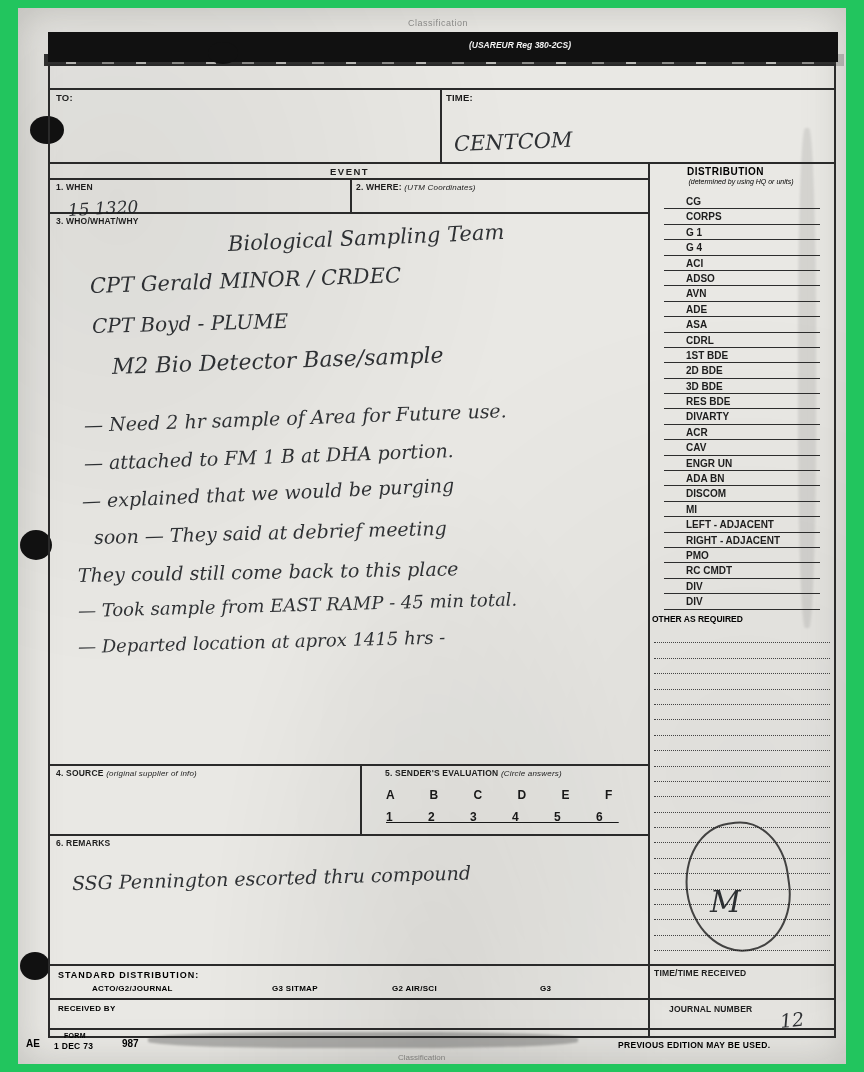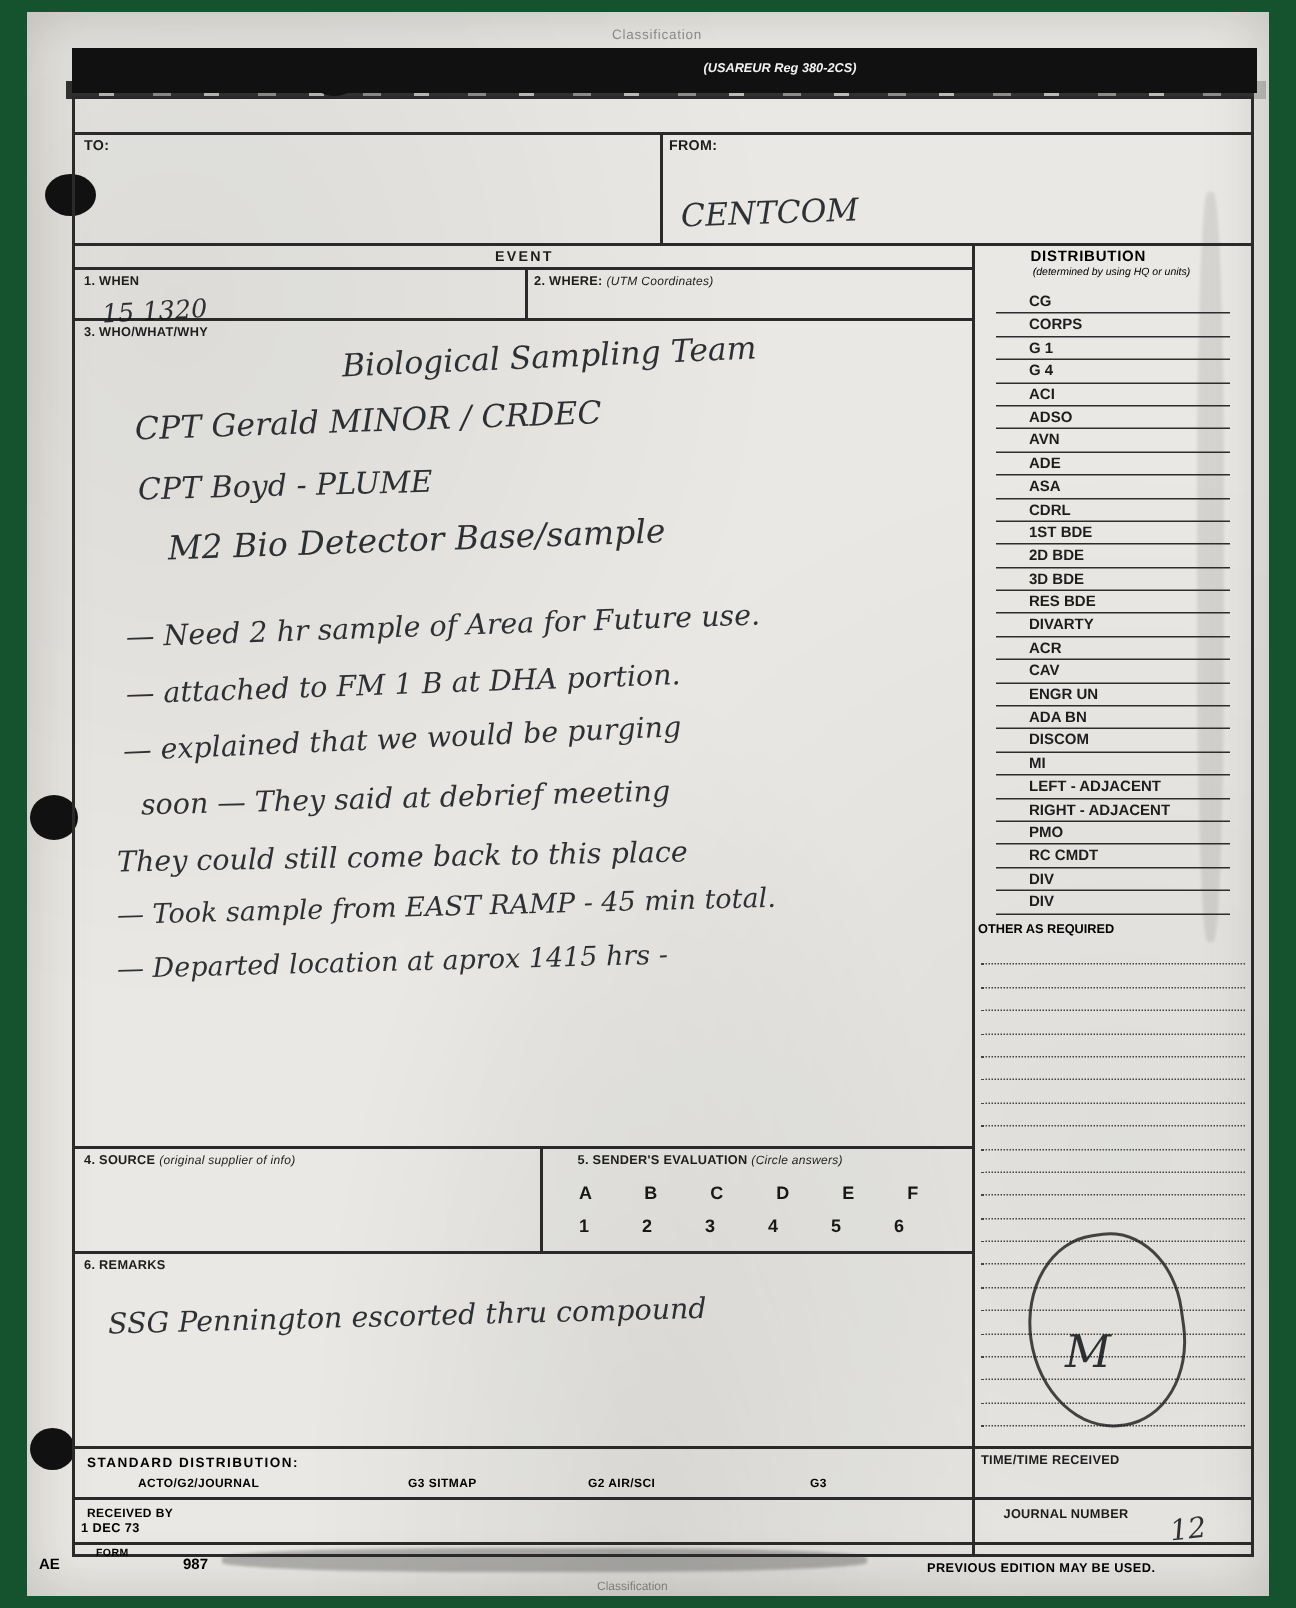--- a/index.html
+++ b/index.html
@@ -7,21 +7,21 @@
     padding: 0;
     background: #9a9a9a;
   }
   body {
     font-family: "Liberation Sans", sans-serif;
   }
   .page {
     position: relative;
     width: 864px;
     height: 1072px;
-    background: #14532d;
+    background: #22c55e;
     overflow: hidden;
   }
   
   .sheet {
     position: absolute;
     left: 18px;
     top: 8px;
     width: 828px;
     height: 1056px;
     background: #e9e8e4;
@@ -251,21 +251,21 @@
       <div class="hline" style="top:146px;right:186px;"></div>
       <div class="hline" style="top:698px;right:186px;"></div>
       <div class="hline" style="top:768px;right:186px;"></div>
       <div class="hline" style="top:898px;right:186px;"></div>
       <div class="hline" style="top:932px;right:186px;"></div>
       <div class="hline" style="top:962px;"></div>
       <div class="hline" style="top:898px;left:598px;"></div>
       <div class="hline" style="top:932px;left:598px;"></div>
 
       <div class="lbl" style="left:6px;top:26px;">TO:</div>
-      <div class="lbl" style="left:396px;top:26px;">FROM:</div>
+      <div class="lbl" style="left:396px;top:26px;">TIME:</div>
       <div class="hand" style="left:404px;top:66px;font-size:21px;transform:rotate(-2deg);">CENTCOM</div>
 
       <div class="lbl" style="left:280px;top:100px;letter-spacing:1.5px;">EVENT</div>
 
       <div class="lbl small" style="left:6px;top:116px;">1. WHEN</div>
       <div class="hand" style="left:18px;top:134px;font-size:17px;transform:rotate(-3deg);">15 1320</div>
       <div class="lbl small" style="left:306px;top:116px;">
         <span>2. WHERE:</span>
         <span class="it">(UTM Coordinates)</span>
       </div>
@@ -286,21 +286,21 @@
 
       <div class="lbl small" style="left:6px;top:702px;">
         <span>4. SOURCE</span>
         <span class="it">(original supplier of info)</span>
       </div>
       <div class="lbl small" style="left:316px;top:702px;margin-left:19px;">
         <span>5. SENDER'S EVALUATION</span>
         <span class="it">(Circle answers)</span>
       </div>
       <div class="eval-row" style="left:336px;top:722px;">A B C D E F</div>
-      <div class="eval-row" style="left:336px;top:744px;">1 2 3 4 5 6</div>
+      <div class="eval-row" style="left:336px;top:744px;text-decoration:underline;">1 2 3 4 5 6</div>
 
       <div class="lbl small" style="left:6px;top:772px;">6. REMARKS</div>
       <div class="hand" style="left:22px;top:806px;font-size:19px;transform:rotate(-1.5deg);">SSG Pennington escorted thru compound</div>
 
       <div class="bottom-label" style="left:8px;top:904px;letter-spacing:1px;">STANDARD DISTRIBUTION:</div>
       <div class="bottom-label" style="left:42px;top:918px;font-size:8px;">ACTO/G2/JOURNAL</div>
       <div class="bottom-label" style="left:222px;top:918px;font-size:8px;">G3 SITMAP</div>
       <div class="bottom-label" style="left:342px;top:918px;font-size:8px;">G2 AIR/SCI</div>
       <div class="bottom-label" style="left:490px;top:918px;font-size:8px;">G3</div>
       <div class="bottom-label" style="left:8px;top:938px;font-size:8px;">RECEIVED BY</div>
@@ -367,21 +367,21 @@
       <div class="circle-scribble" style="left:636px;top:756px;width:100px;height:126px;"></div>
       <div class="hand" style="left:660px;top:818px;font-size:30px;">M</div>
 
       <div class="lbl small" style="left:604px;top:902px;">TIME/TIME RECEIVED</div>
       <div class="lbl small" style="left:604px;top:938px;margin-left:15px;">JOURNAL NUMBER</div>
       <div class="hand" style="left:730px;top:944px;font-size:19px;transform:rotate(-6deg);">12</div>
     </div>
 
     <div class="footer-form" style="left:8px;top:1030px;text-align:center;">AE</div>
     <div class="footer-note" style="left:46px;top:1024px;font-size:7px;">FORM</div>
-    <div class="footer-note" style="left:36px;top:1005px;">1 DEC 73</div>
+    <div class="footer-note" style="left:36px;top:1033px;">1 DEC 73</div>
     <div class="footer-form" style="left:104px;top:1030px;">987</div>
     <div class="footer-note" style="left:600px;top:1032px;">PREVIOUS EDITION MAY BE USED.</div>
     <div class="bottomclass">Classification</div>
 
     <div class="smudge" style="left:130px;top:1024px;width:430px;height:16px;opacity:.30;"></div>
     <div class="smudge" style="left:780px;top:120px;width:18px;height:500px;opacity:.10;"></div>
   </div>
 </div>
 
 </body></html>

